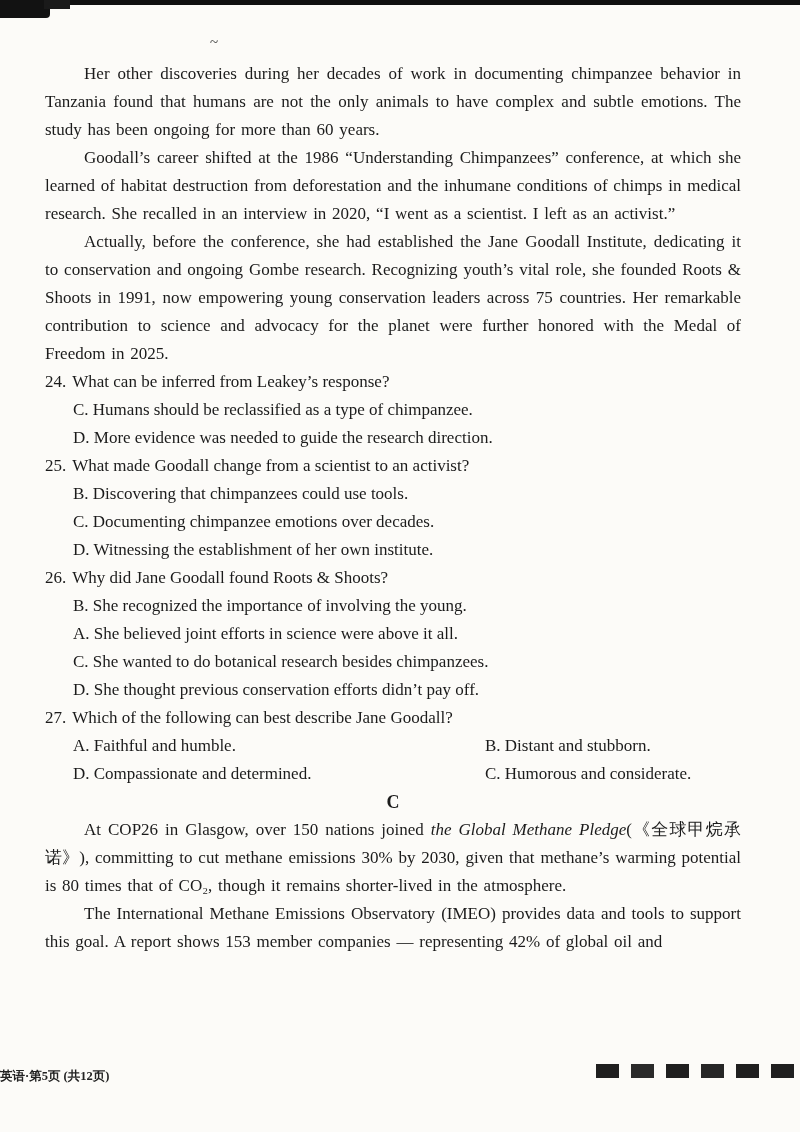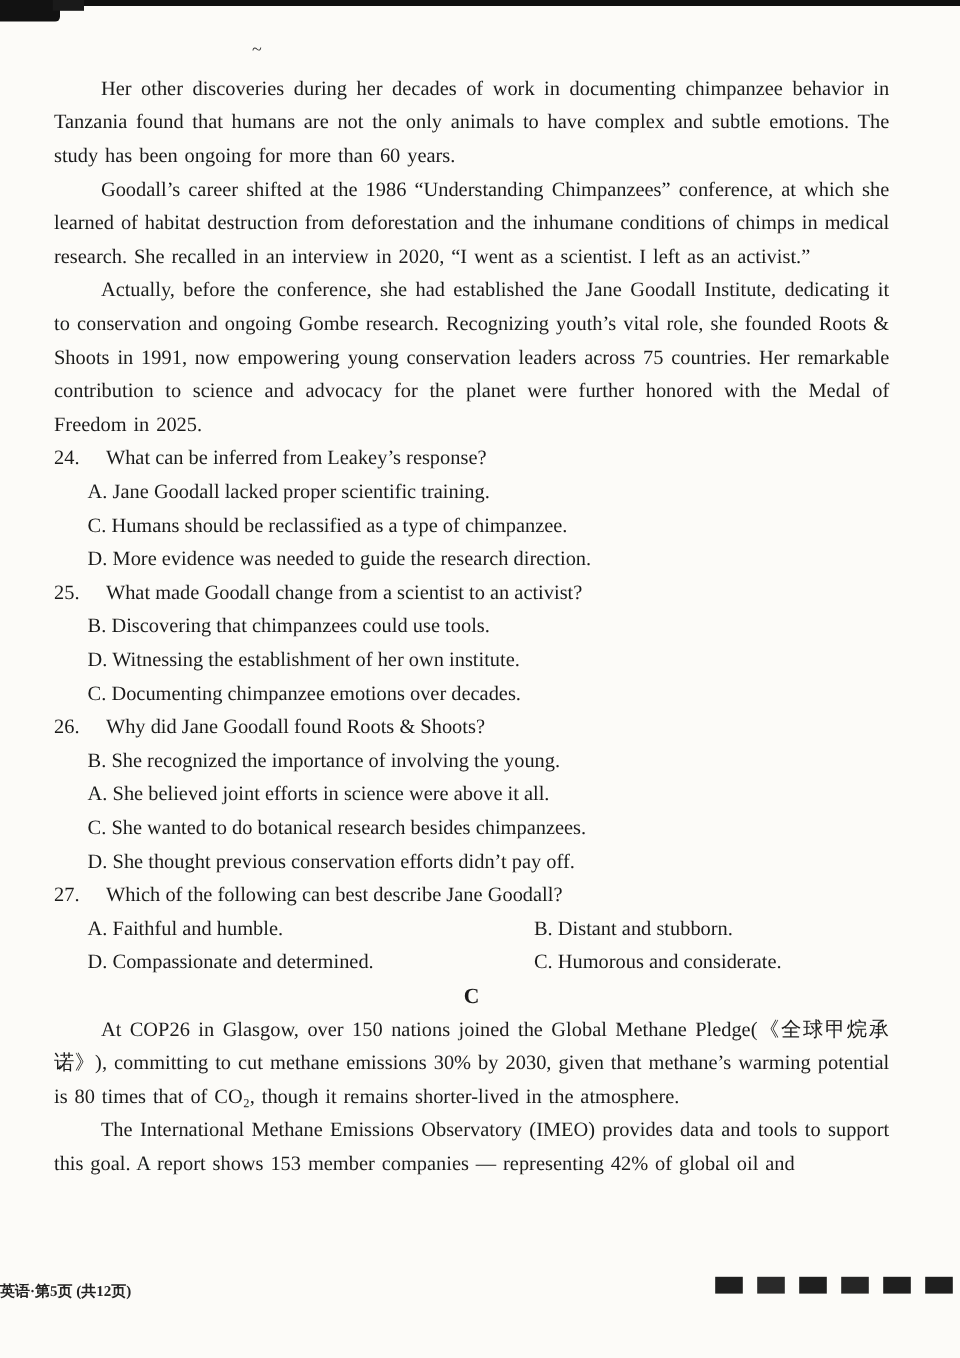--- a/index.html
+++ b/index.html
@@ -29,35 +29,36 @@
     position:absolute;
     top:60px; left:45px; width:696px;
     font-size:17px; line-height:28px;
   }
   .para {
     text-align:justify;
     text-indent:2.3em;
     word-spacing:1.5px;
   }
   .q-stem { line-height:28px; }
-  .q-num { margin-right:22px;text-align:right; }
+  .q-num { margin-right:6px;text-align:right; }
   .q-option { padding-left:28px; line-height:28px; }
   .q-grid {
     display:grid;
     grid-template-columns:372px 1fr;
     padding-left:28px;
     line-height:28px;
+    gap:40px;
   }
   .section-head {
     text-align:center;
     font-weight:bold;
     font-size:18px;
     line-height:28px;
   }
-  .italic { }
+  .italic { font-style:italic; }
   .footer {
     position:absolute;
     top:1068px; left:0; width:100%;
     text-align:left;
     font-size:12.5px;
     font-weight:bold;
     color:#222;
   }
 </style>
 </head>
@@ -73,32 +74,31 @@
   <div class="content">
 
     <p class="para">Her other discoveries during her decades of work in documenting chimpanzee behavior in Tanzania found that humans are not the only animals to have complex and subtle emotions. The study has been ongoing for more than 60 years.</p>
     <p class="para">Goodall’s career shifted at the 1986 “Understanding Chimpanzees” conference, at which she learned of habitat destruction from deforestation and the inhumane conditions of chimps in medical research. She recalled in an interview in 2020, “I went as a scientist. I left as an activist.”</p>
     <p class="para">Actually, before the conference, she had established the Jane Goodall Institute, dedicating it to conservation and ongoing Gombe research. Recognizing youth’s vital role, she founded Roots &amp; Shoots in 1991, now empowering young conservation leaders across 75 countries. Her remarkable contribution to science and advocacy for the planet were further honored with the Medal of Freedom in 2025.</p>
 
     <div class="question">
       <div class="q-stem">
         <span class="q-num">24.</span><span class="q-text">What can be inferred from Leakey’s response?</span>
       </div>
-      <div class="q-option">A. Jane Goodall lacked proper scientific training.</div>
       <div class="q-option">C. Humans should be reclassified as a type of chimpanzee.</div>
       <div class="q-option">D. More evidence was needed to guide the research direction.</div>
     </div>
 
     <div class="question">
       <div class="q-stem">
         <span class="q-num">25.</span><span class="q-text">What made Goodall change from a scientist to an activist?</span>
       </div>
       <div class="q-option">B. Discovering that chimpanzees could use tools.</div>
+      <div class="q-option">C. Documenting chimpanzee emotions over decades.</div>
       <div class="q-option">D. Witnessing the establishment of her own institute.</div>
-      <div class="q-option">C. Documenting chimpanzee emotions over decades.</div>
     </div>
 
     <div class="question">
       <div class="q-stem">
         <span class="q-num">26.</span><span class="q-text">Why did Jane Goodall found Roots &amp; Shoots?</span>
       </div>
       <div class="q-option">B. She recognized the importance of involving the young.</div>
       <div class="q-option">A. She believed joint efforts in science were above it all.</div>
       <div class="q-option">C. She wanted to do botanical research besides chimpanzees.</div>
       <div class="q-option">D. She thought previous conservation efforts didn’t pay off.</div>

